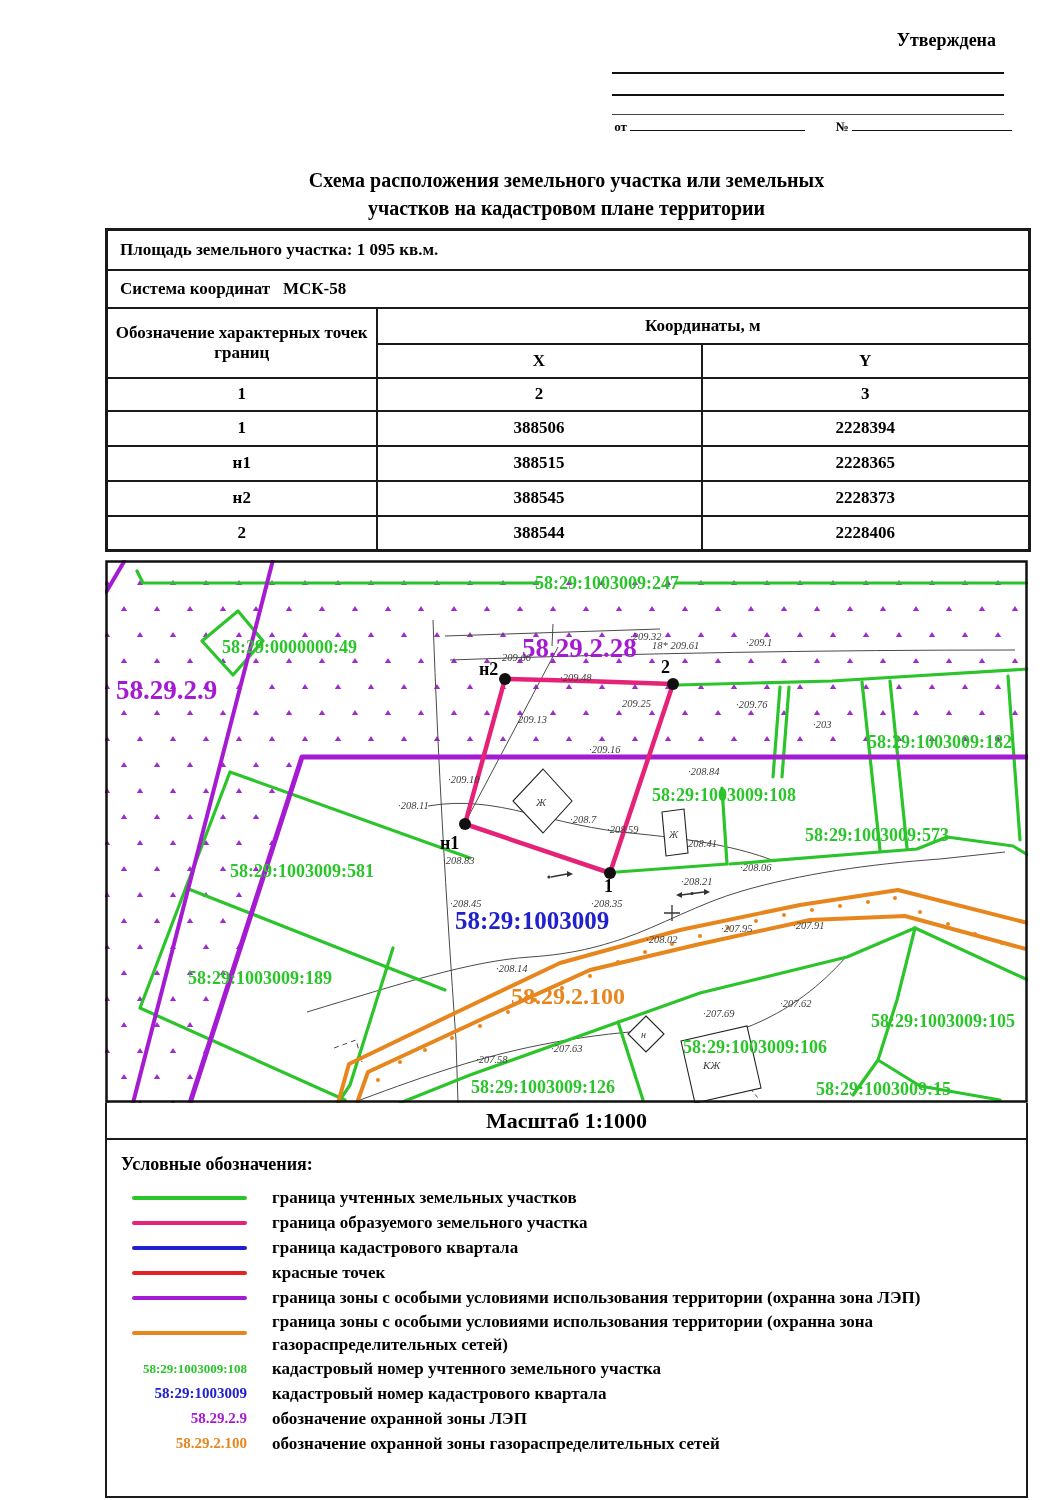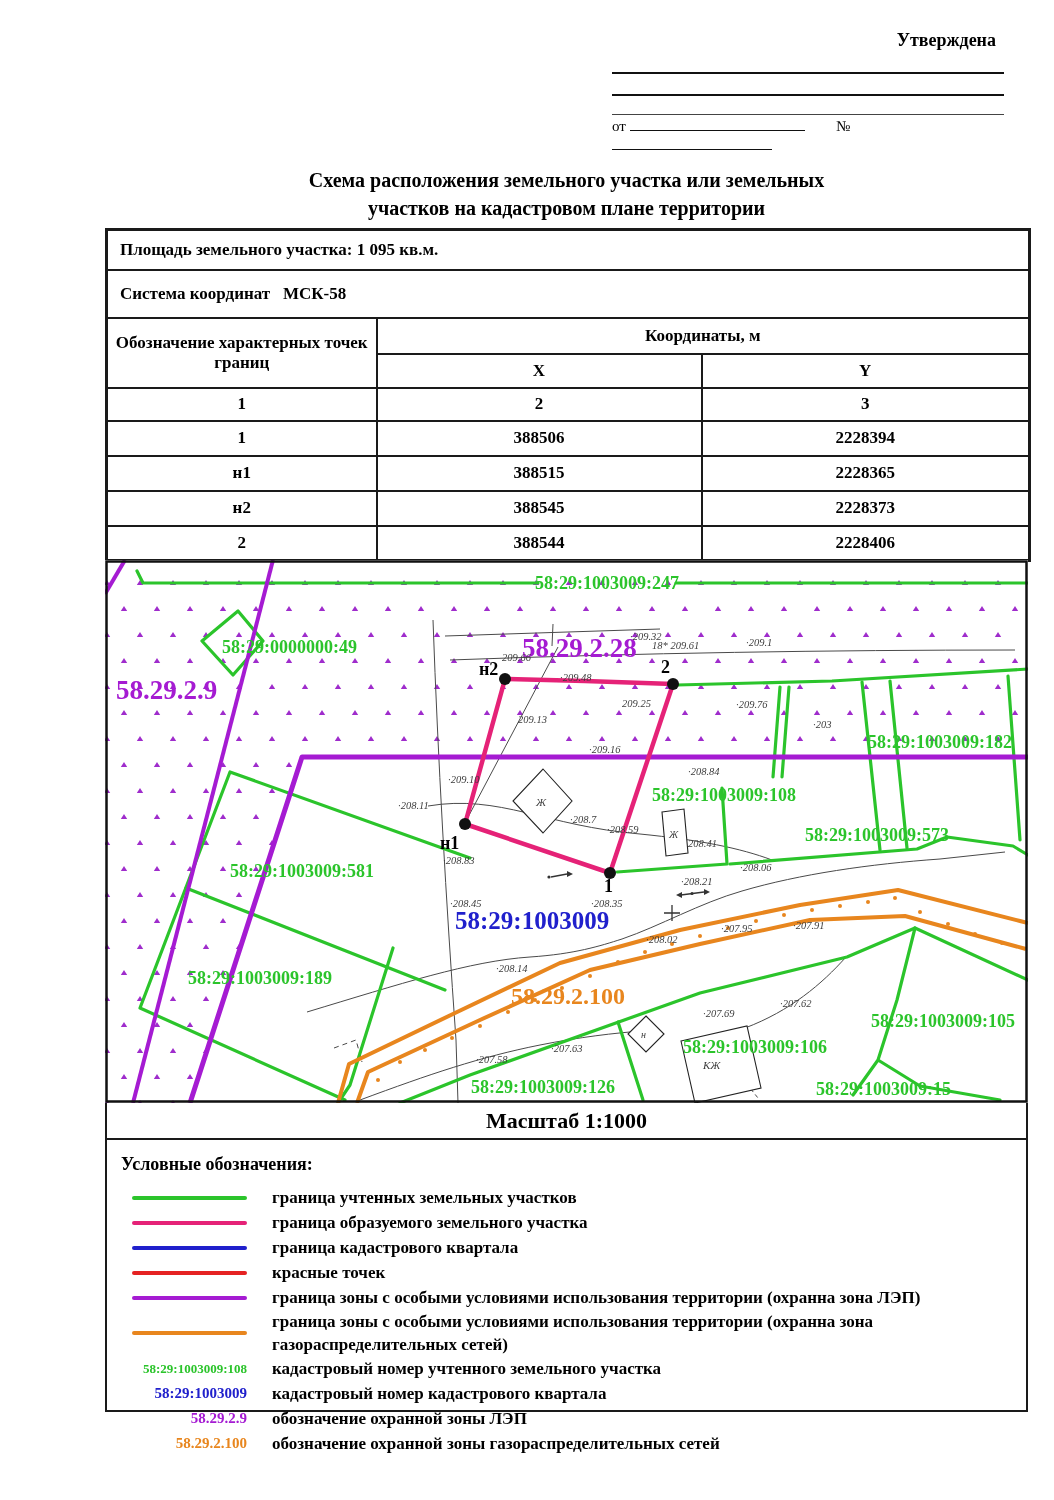--- a/index.html
+++ b/index.html
@@ -3,41 +3,41 @@
 <meta charset="utf-8">
 <style>
   html,body{margin:0;padding:0;background:#ffffff;}
   body{width:1054px;height:1500px;position:relative;font-family:"Liberation Serif",serif;color:#000;}
   .abs{position:absolute;}
 
   
   .approved{top:30px;left:604px;width:392px;text-align:right;font-weight:bold;font-size:18px;}
   .aline{left:612px;width:392px;border-top:2px solid #111;height:0;}
   .aline2{border-top-width:1.6px;border-top-color:#444;}
-  .fromrow{top:116px;left:612px;width:400px;font-weight:normal;font-size:15px;}
+  .fromrow{top:116px;left:612px;width:400px;font-weight:bold;font-size:13px;text-align:right;}
   .fromrow .ul{display:inline-block;border-bottom:1.8px solid #111;height:14px;}
 
   
   .title{top:166px;left:105px;width:923px;text-align:center;font-weight:bold;font-size:20px;line-height:28px;}
 
   
   table.coords{position:absolute;top:228px;left:105px;width:923px;border-collapse:collapse;table-layout:fixed;}
   table.coords td,table.coords th{border:2px solid #1a1a1a;font-size:17px;font-weight:bold;text-align:center;padding:0 6px;}
   table.coords .lt{text-align:left;padding-left:12px;}
   table.coords{border:3px solid #1a1a1a;}
 
   
   .mapwrap{top:560px;left:105px;width:1019px;height:543px;}
 
   
   .scalerow{top:1103px;left:105px;width:923px;height:37px;border:2.5px solid #1a1a1a;border-top:none;box-sizing:border-box;
             display:flex;align-items:center;justify-content:center;font-weight:bold;font-size:22px;}
 
   
-  .legend{top:1140px;left:105px;width:923px;height:272px;border:2.5px solid #1a1a1a;border-top:none;box-sizing:border-box;padding:14px 0 16px 14px;}
+  .legend{top:1140px;left:105px;width:923px;height:358px;border:2.5px solid #1a1a1a;border-top:none;box-sizing:border-box;padding:14px 0 16px 14px;}
   .legend-title{font-weight:bold;font-size:18px;margin-bottom:10px;}
   .lrow{display:flex;align-items:center;min-height:25px;margin-left:11px;}
   .lswatch{width:115px;height:4px;border-radius:2px;flex:0 0 115px;}
   .lnum{width:115px;flex:0 0 115px;text-align:right;font-weight:bold;}
   .llabel{margin-left:25px;font-weight:bold;font-size:17px;max-width:745px;line-height:23px;}
 </style>
 </head>
 <body>
 
 <div class="abs approved">Утверждена</div>
@@ -63,21 +63,21 @@
       <col style="width:325px">
       <col style="width:328px">
     </colgroup>
   <tbody>
       <tr style="height:40px">
     <td colspan="3" class="lt">
       <span>Площадь земельного участка:</span>
       <span>1 095 кв.м.</span>
     </td>
   </tr>
-  <tr style="height:48px">
+  <tr style="height:38px">
     <td colspan="3" class="lt">
       <span>Система координат</span>&nbsp;&nbsp;
       <span>МСК-58</span>
     </td>
   </tr>
   <tr style="height:36px">
     <td rowspan="2">Обозначение характерных точек границ</td>
     <td colspan="2">Координаты, м</td>
   </tr>
   <tr style="height:34px">

